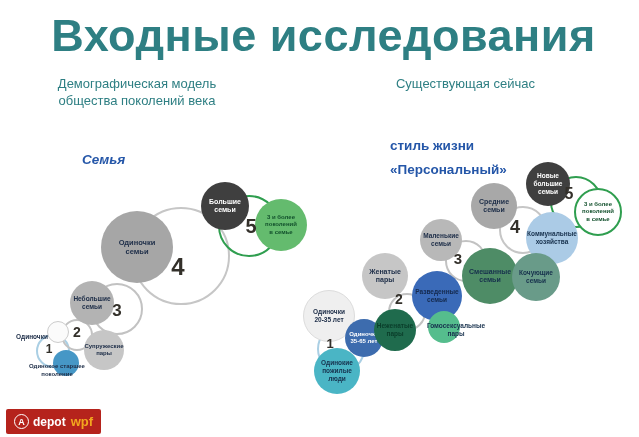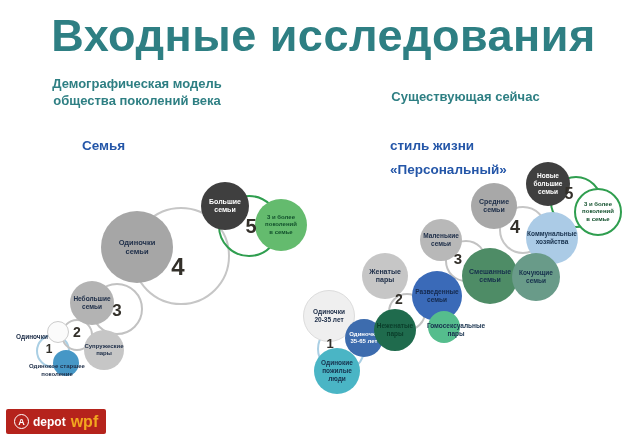--- a/index.html
+++ b/index.html
@@ -9,27 +9,27 @@
   html,body{margin:0;padding:0;background:#fff;}
   .canvas{
     position:relative;width:639px;height:437px;background:#fff;overflow:hidden;
     font-family:"Liberation Sans","DejaVu Sans",sans-serif;
   }
   .title{
     position:absolute;top:6px;left:0;width:100%;margin:4px;text-align:center;
     font-size:45px;font-weight:bold;color:var(--teal);letter-spacing:.5px;
   }
   .col-head{
-    position:absolute;font-size:13px;font-weight:bold;color:var(--teal);
+    position:absolute;font-size:13px;font-weight:normal;color:var(--teal);
     text-align:center;line-height:1.3;
   }
   .col-head.left{left:32px;top:76px;width:210px;}
-  .col-head.right{left:368px;top:89px;width:195px;}
+  .col-head.right{left:368px;top:76px;width:195px;}
   .sub{position:absolute;font-weight:bold;color:var(--blue);font-size:13.5px;}
-  .sub.left-sub{left:82px;top:138px;}
+  .sub.left-sub{left:82px;top:152px;font-style:italic;}
   .sub.right-sub{left:390px;top:134px;line-height:1.75;}
   #diagram{position:absolute;inset:0;}
   .bubble{
     position:absolute;border-radius:50%;box-sizing:border-box;
     display:flex;align-items:center;justify-content:center;text-align:center;
     font-weight:bold;line-height:1.2;white-space:pre-line;
   }
   .ring{position:absolute;border-radius:50%;box-sizing:border-box;background:transparent;}
   .digit{
     position:absolute;font-weight:600;color:var(--digit);
@@ -41,21 +41,21 @@
   }
   .logo{
     position:absolute;left:6px;top:409px;height:25px;padding:0 8px;
     background:var(--logo-bg);border-radius:2px;display:flex;align-items:center;gap:4px;
   }
   .logo-a{
     width:13px;height:13px;border:1.5px solid #fff;border-radius:50%;
     color:#fff;font-size:9px;font-weight:bold;display:flex;align-items:center;justify-content:center;
   }
   .logo-main{color:#fff;font-weight:bold;font-size:12px;}
-  .logo-accent{color:var(--logo-accent);font-weight:bold;font-size:16px;margin-left:1px;}
+  .logo-accent{color:var(--logo-accent);font-weight:bold;font-size:13px;margin-left:1px;}
 </style>
 </head>
 <body>
 
 <div class="canvas">
 
   <h1 class="title">Входные исследования</h1>
 
   <div class="col-head left">
     <div>Демографическая модель</div>

